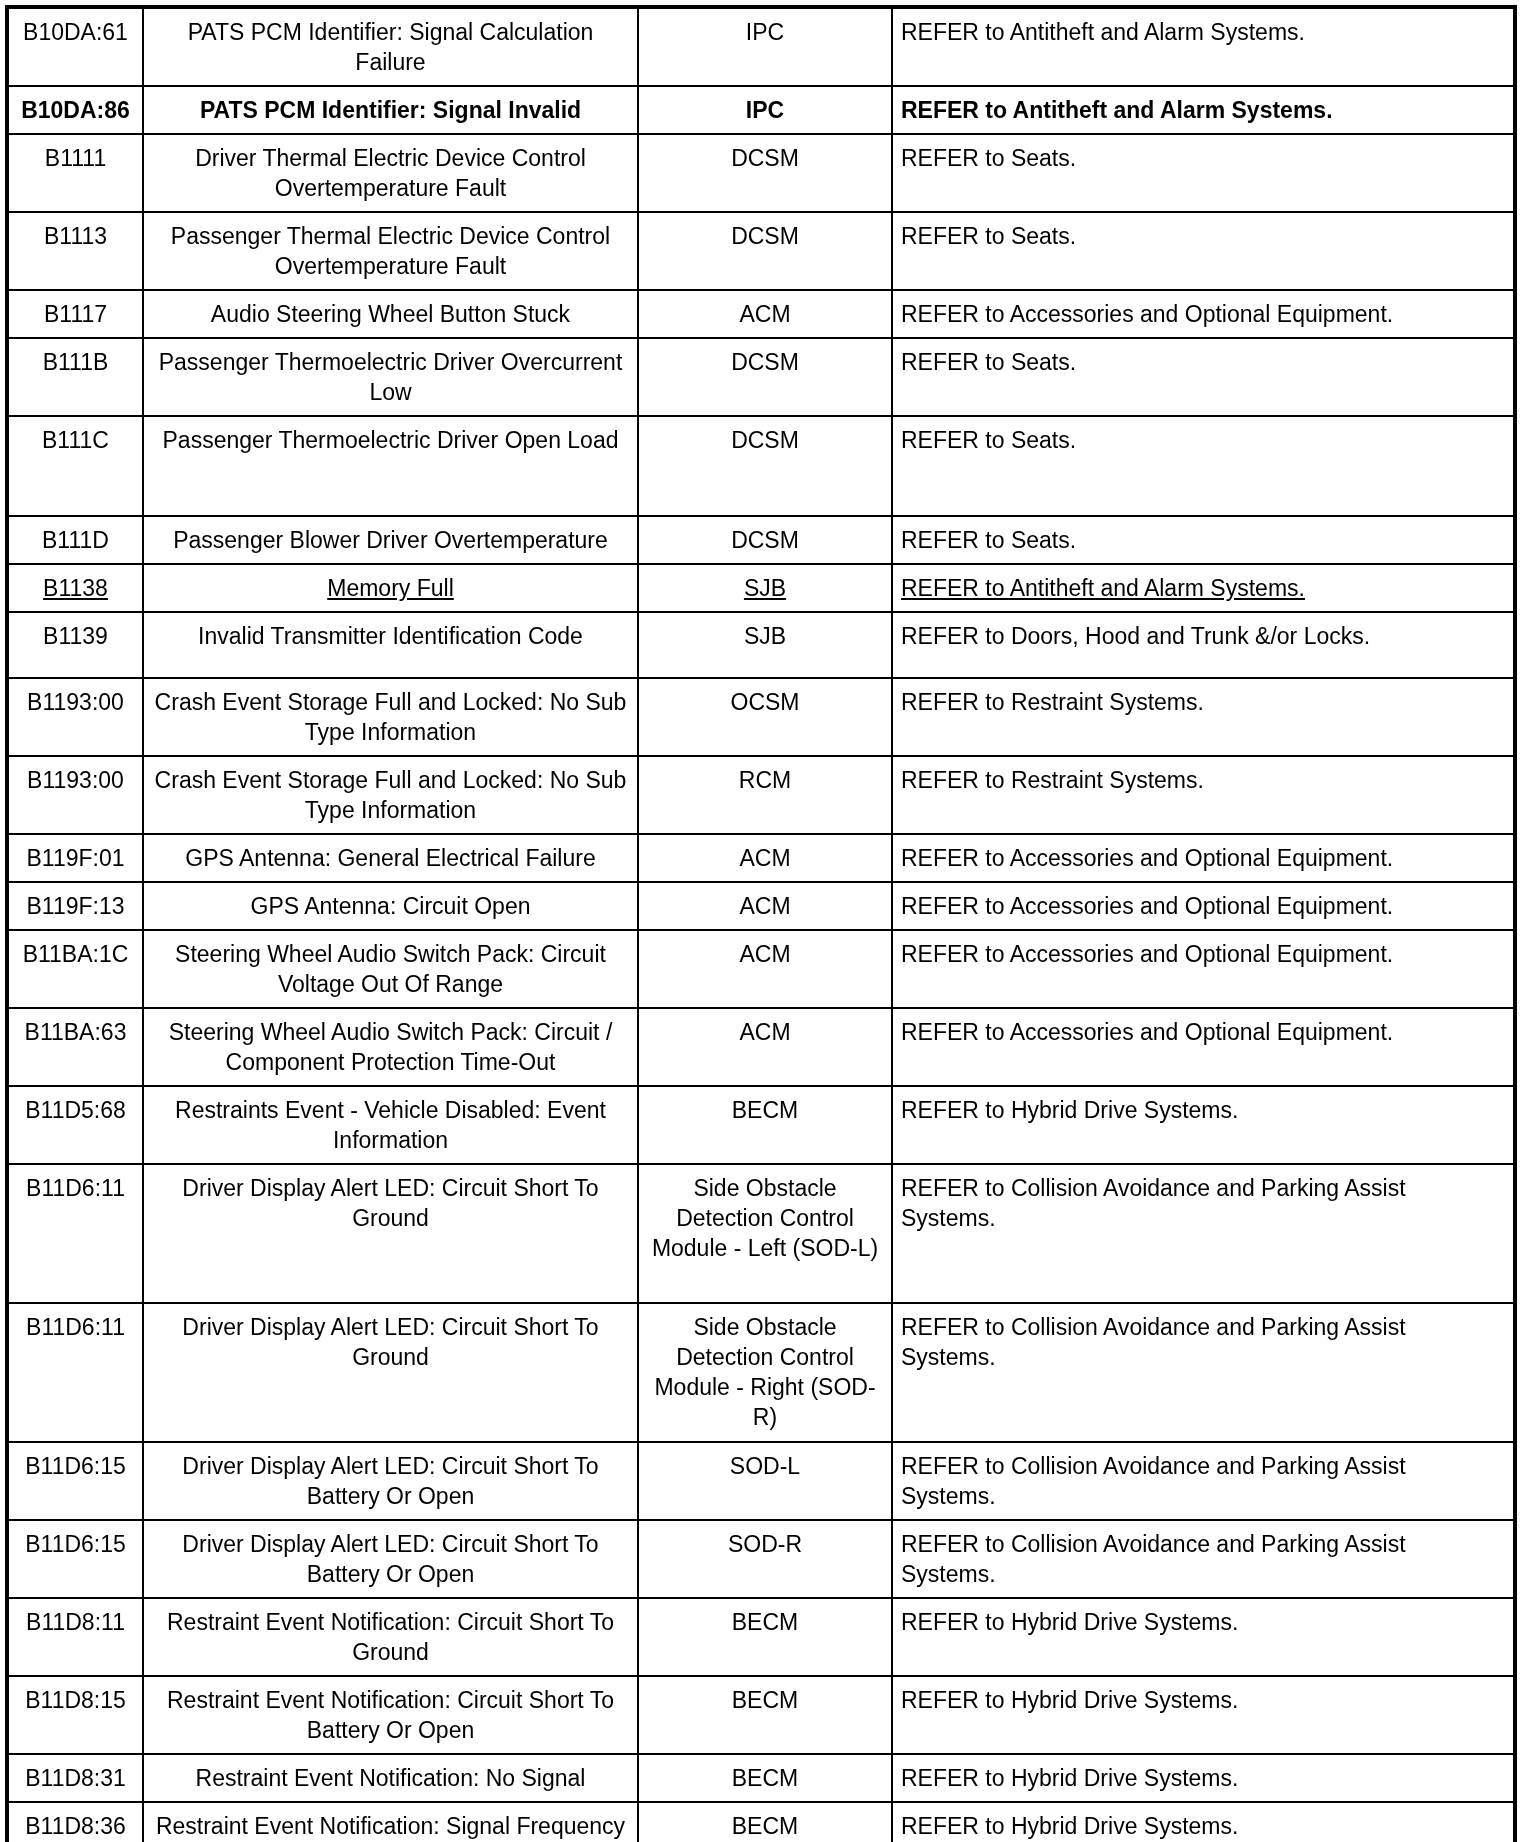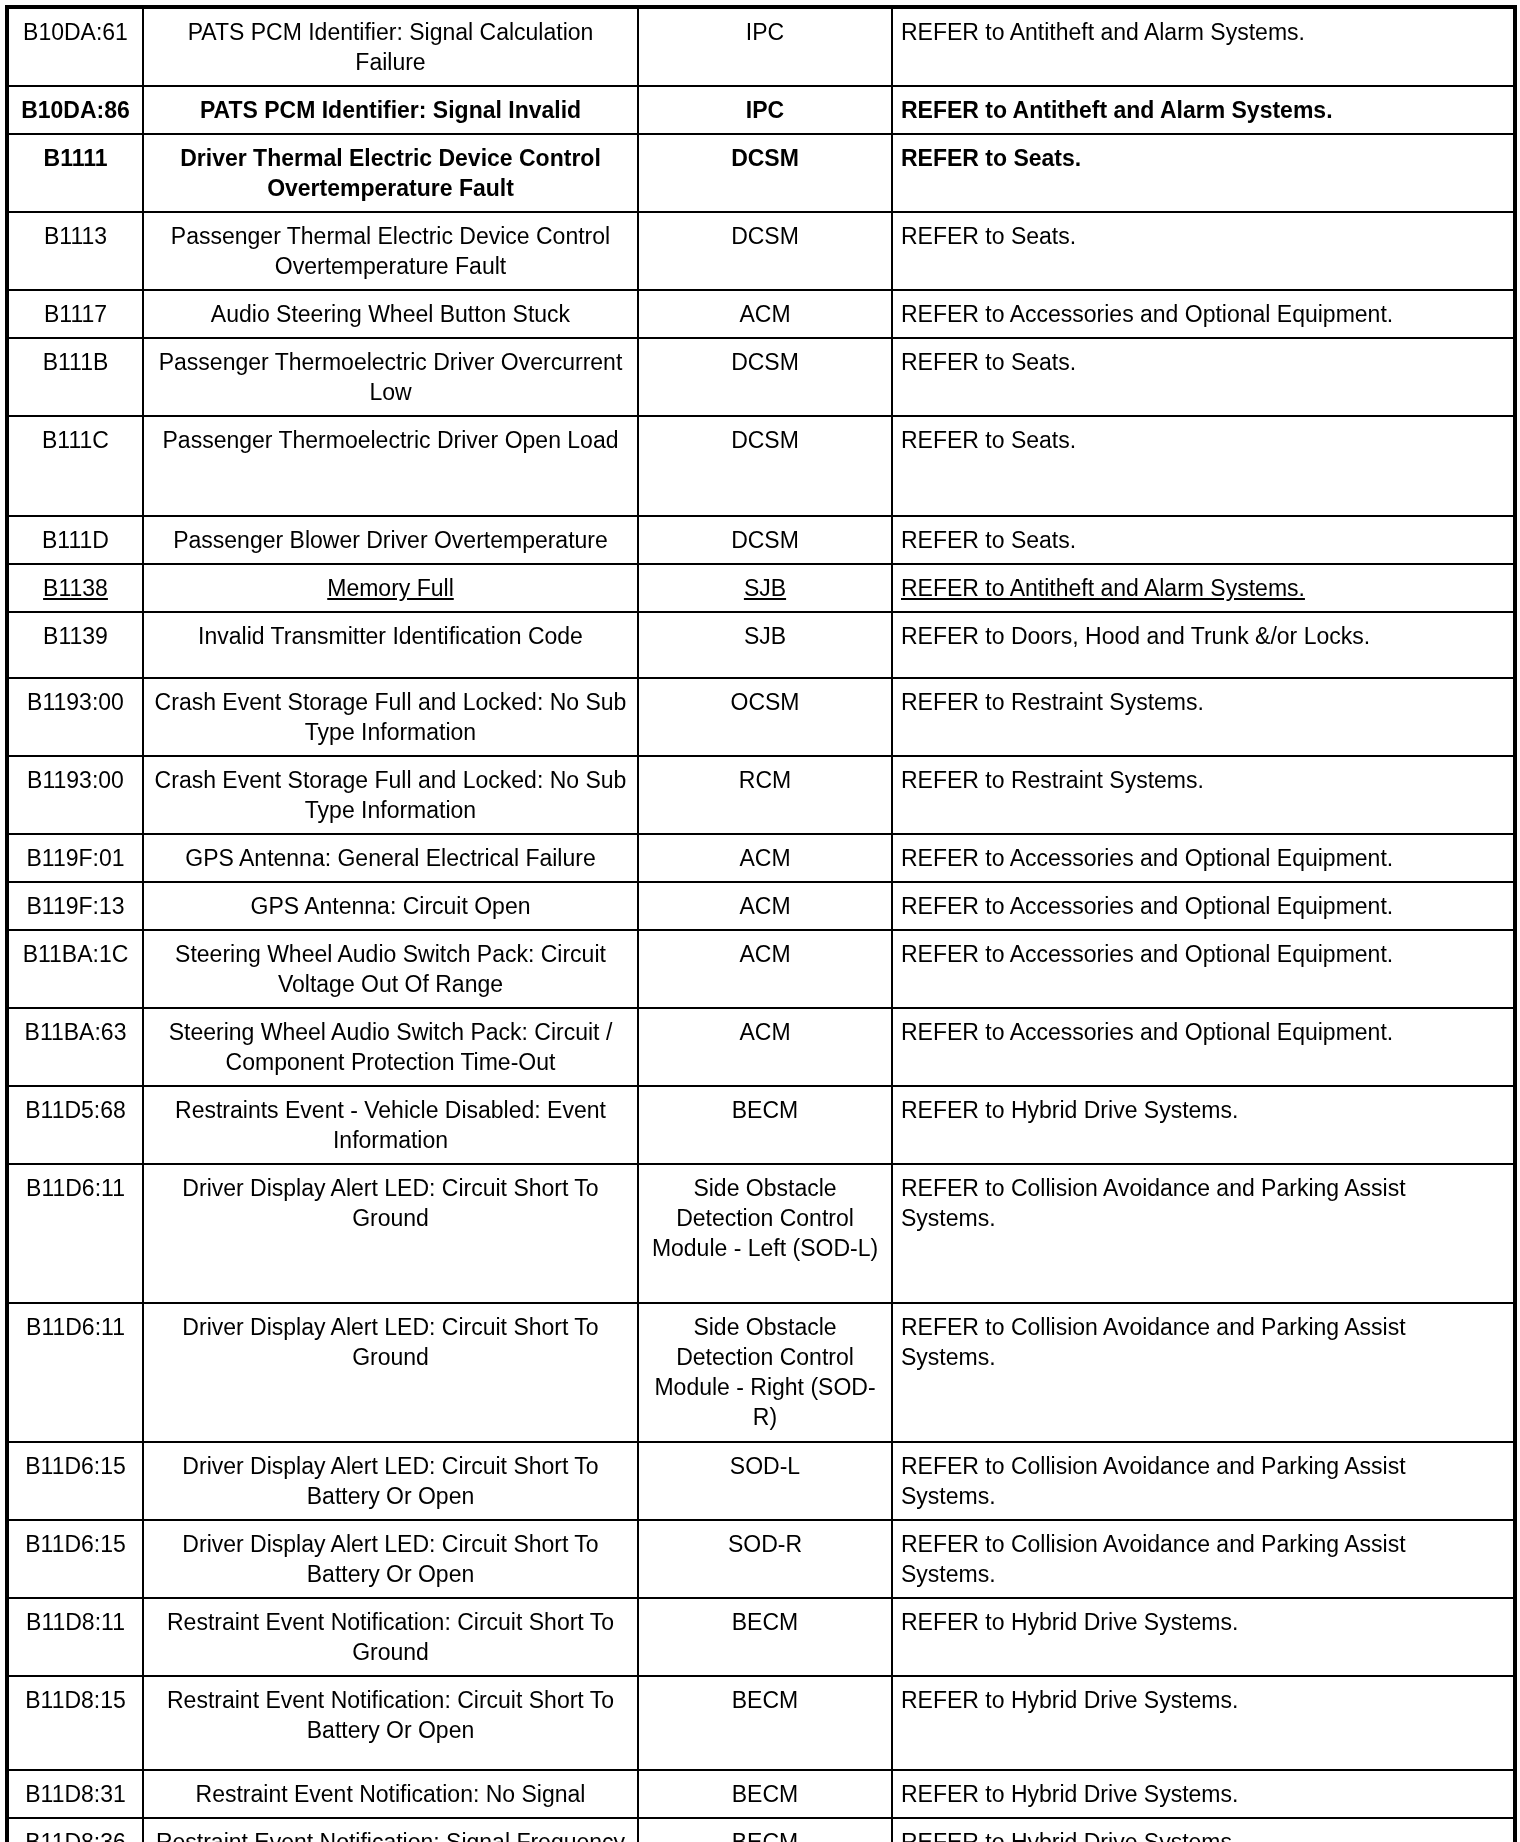--- a/index.html
+++ b/index.html
@@ -46,21 +46,21 @@
     <td class="desc">PATS PCM Identifier: Signal Calculation Failure</td>
     <td class="module">IPC</td>
     <td class="action">REFER to Antitheft and Alarm Systems.</td>
   </tr>
       <tr style="height: 47px; font-weight: bold;">
     <td class="code">B10DA:86</td>
     <td class="desc">PATS PCM Identifier: Signal Invalid</td>
     <td class="module">IPC</td>
     <td class="action">REFER to Antitheft and Alarm Systems.</td>
   </tr>
-      <tr style="height: 63px; font-weight: bold;">
+      <tr style="height: 63px;">
     <td class="code">B1111</td>
     <td class="desc">Driver Thermal Electric Device Control Overtemperature Fault</td>
     <td class="module">DCSM</td>
     <td class="action">REFER to Seats.</td>
   </tr>
       <tr style="height: 78px;">
     <td class="code">B1113</td>
     <td class="desc">Passenger Thermal Electric Device Control Overtemperature Fault</td>
     <td class="module">DCSM</td>
     <td class="action">REFER to Seats.</td>
@@ -166,21 +166,21 @@
     <td class="desc">Driver Display Alert LED: Circuit Short To Battery Or Open</td>
     <td class="module">SOD-R</td>
     <td class="action">REFER to Collision Avoidance and Parking Assist Systems.</td>
   </tr>
       <tr style="height: 77px;">
     <td class="code">B11D8:11</td>
     <td class="desc">Restraint Event Notification: Circuit Short To Ground</td>
     <td class="module">BECM</td>
     <td class="action">REFER to Hybrid Drive Systems.</td>
   </tr>
-      <tr style="height: 94px;">
+      <tr style="height: 78px;">
     <td class="code">B11D8:15</td>
     <td class="desc">Restraint Event Notification: Circuit Short To Battery Or Open</td>
     <td class="module">BECM</td>
     <td class="action">REFER to Hybrid Drive Systems.</td>
   </tr>
       <tr style="height: 47px;">
     <td class="code">B11D8:31</td>
     <td class="desc">Restraint Event Notification: No Signal</td>
     <td class="module">BECM</td>
     <td class="action">REFER to Hybrid Drive Systems.</td>

